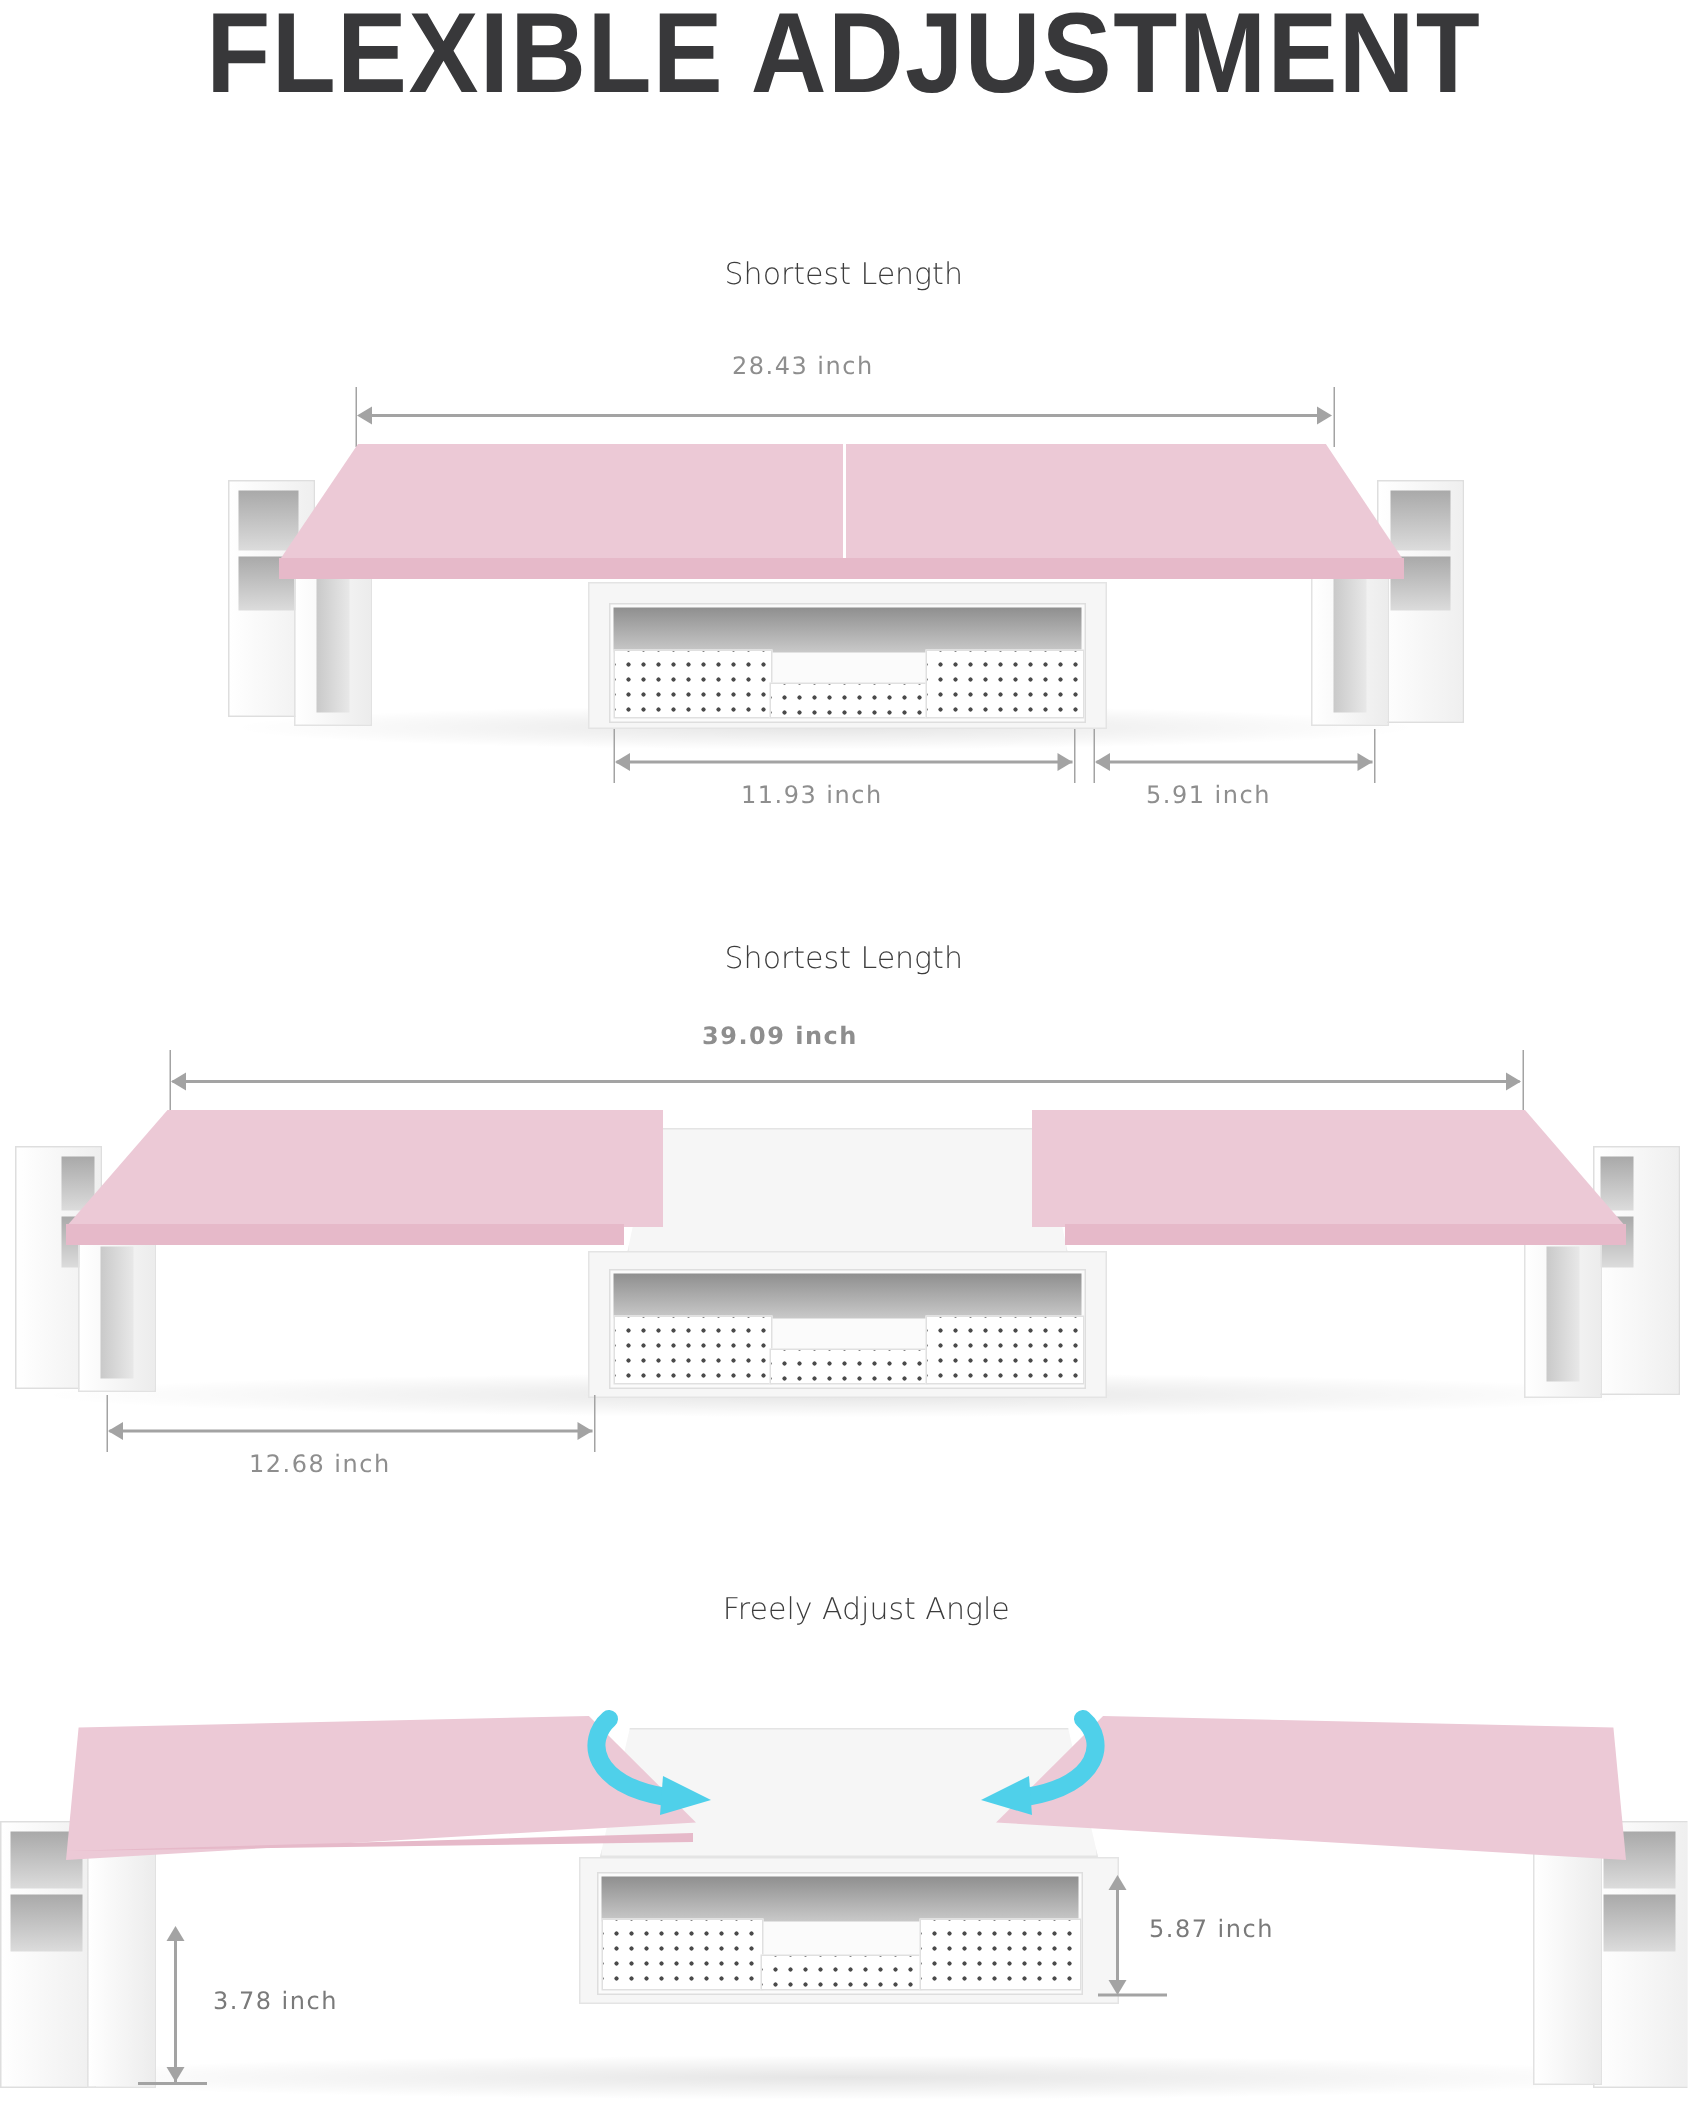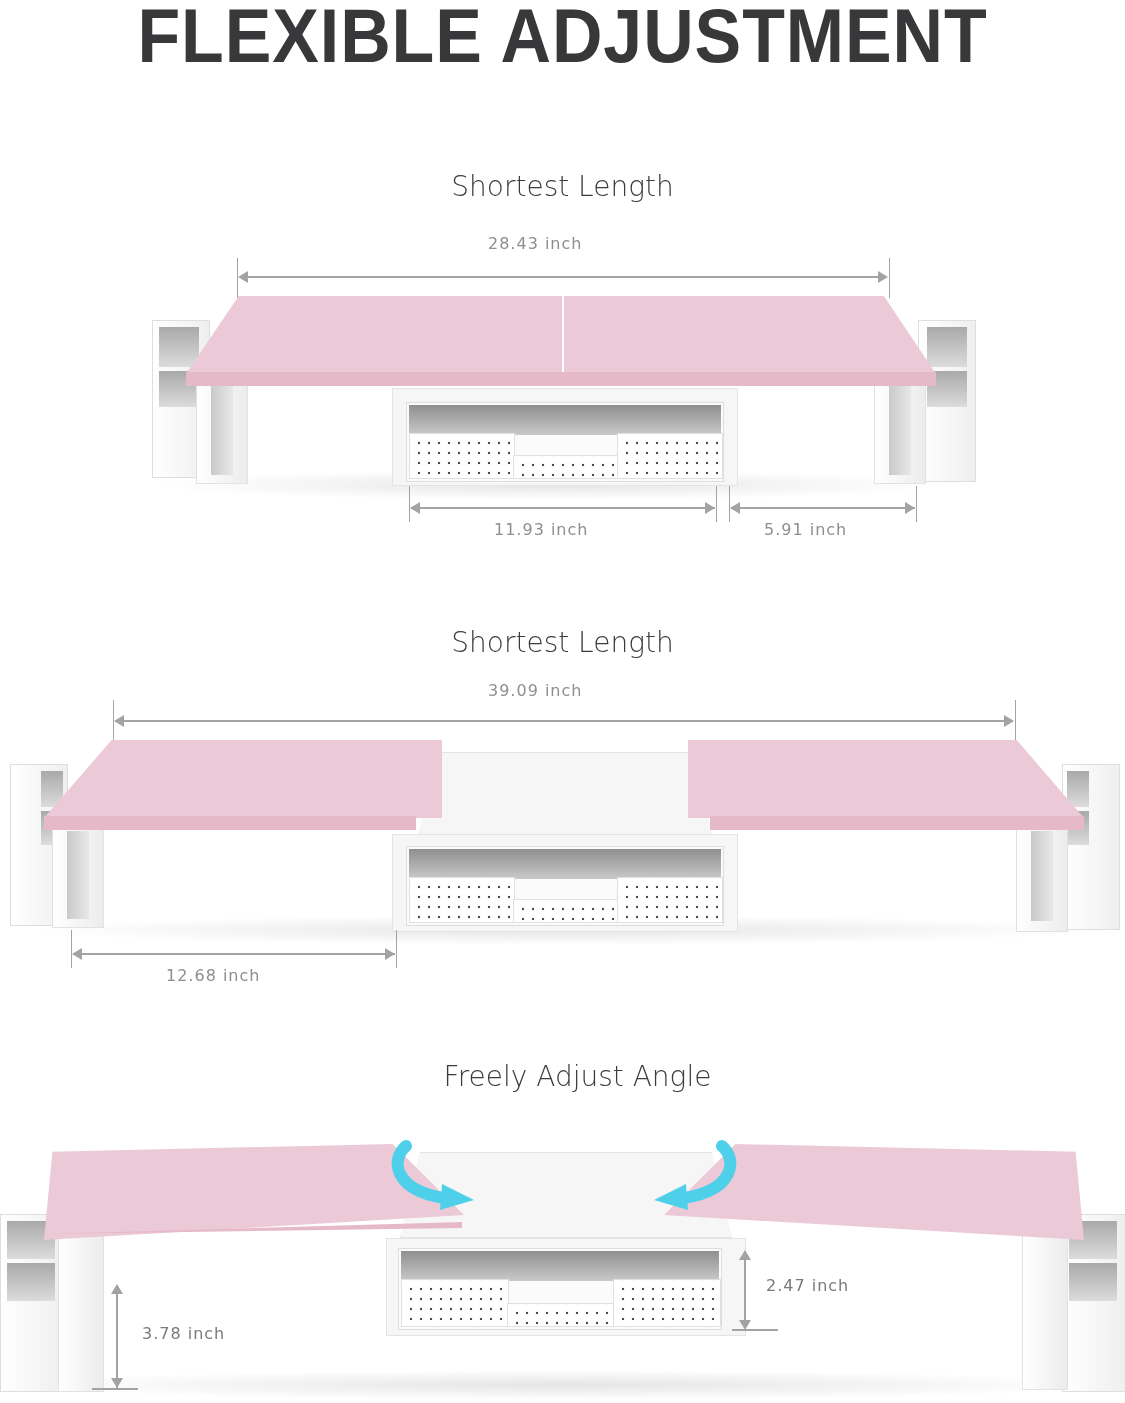--- a/index.html
+++ b/index.html
@@ -1,19 +1,19 @@
 <!DOCTYPE html>
 <html><head>
 <meta charset="utf-8">
 <style>
   html,body{margin:0;padding:0;background:#ffffff;}
   body{width:1125px;height:1403px;position:relative;overflow:hidden;font-family:"DejaVu Sans","Liberation Sans",sans-serif;}
   .abs{position:absolute;}
   .title{left:0;top:-8px;width:1125px;text-align:center;font-family:"Liberation Sans","DejaVu Sans",sans-serif;font-weight:bold;font-size:76px;letter-spacing:1px;color:#38383a;transform:scaleX(0.92);}
-  .section-title{width:1125px;left:0;text-align:center;font-family:"DejaVu Sans",sans-serif;font-weight:300;font-size:28px;color:#3c3c3c;}
+  .section-title{width:1125px;left:0;text-align:center;font-family:"DejaVu Sans",sans-serif;font-weight:300;font-size:20px;color:#3c3c3c;}
   .dim{font-family:"DejaVu Sans",sans-serif;font-size:16px;color:#8e8e8e;letter-spacing:1px;}
   .hline{height:2px;background:#a3a3a3;}
   .vtick{width:1px;background:#a3a3a3;}
   .arrow-l{width:0;height:0;border-top:6px solid transparent;border-bottom:6px solid transparent;border-right:10px solid #a3a3a3;}
   .arrow-r{width:0;height:0;border-top:6px solid transparent;border-bottom:6px solid transparent;border-left:10px solid #a3a3a3;}
   .arrow-u{width:0;height:0;border-left:6px solid transparent;border-right:6px solid transparent;border-bottom:10px solid #a3a3a3;}
   .arrow-d{width:0;height:0;border-left:6px solid transparent;border-right:6px solid transparent;border-top:10px solid #a3a3a3;}
   .vline{width:2px;background:#a3a3a3;}
   .pink{background:#ecc9d6;}
   .pink-edge{background:#e6b9c9;}
@@ -92,21 +92,21 @@
   <div class="abs vtick" style="left:916px;top:486px;height:36px;"></div>
   <div class="abs hline" style="left:731px;top:507px;width:184px;"></div>
   <div class="abs arrow-l" style="left:730px;top:502px;"></div>
   <div class="abs arrow-r" style="left:905px;top:502px;"></div>
   <div class="abs dim" style="left:764px;top:520px;">5.91 inch</div>
 </div>
 
 <div class="abs section-title" style="top:626px;">Shortest Length</div>
 
 <div>
-  <div class="abs dim" style="left:488px;top:681px;">39.09 inch</div>
+  <div class="abs dim" style="left:468px;top:681px;font-weight:bold;">39.09 inch</div>
   <div class="abs vtick" style="left:113px;top:700px;height:40px;"></div>
   <div class="abs vtick" style="left:1015px;top:700px;height:40px;"></div>
   <div class="abs hline" style="left:115px;top:720px;width:898px;"></div>
   <div class="abs arrow-l" style="left:114px;top:715px;"></div>
   <div class="abs arrow-r" style="left:1004px;top:715px;"></div>
 </div>
 
 <div>
   <div class="abs shadow" style="left:20px;top:915px;width:1090px;height:30px;"></div>
   <div class="abs holder" style="left:10px;top:764px;width:56px;height:160px;">
@@ -186,21 +186,21 @@
     <path d="M72 6 C88 20, 84 50, 34 58" fill="none" stroke="#4fd0ea" stroke-width="12" stroke-linecap="round"></path>
     <polygon points="36,44 4,60 38,70" fill="#4fd0ea"></polygon>
   </svg>
 </div>
 
 <div>
   <div class="abs vline" style="left:744px;top:1252px;height:76px;"></div>
   <div class="abs arrow-u" style="left:739px;top:1250px;"></div>
   <div class="abs arrow-d" style="left:739px;top:1320px;"></div>
   <div class="abs hline" style="left:732px;top:1329px;width:46px;"></div>
-  <div class="abs dim" style="left:766px;top:1276px;color:#7a7a7a;">2.47 inch</div>
+  <div class="abs dim" style="left:766px;top:1276px;color:#7a7a7a;">5.87 inch</div>
 </div>
 
 <div>
   <div class="abs vline" style="left:116px;top:1286px;height:102px;"></div>
   <div class="abs arrow-u" style="left:111px;top:1284px;"></div>
   <div class="abs arrow-d" style="left:111px;top:1378px;"></div>
   <div class="abs hline" style="left:92px;top:1388px;width:46px;"></div>
   <div class="abs dim" style="left:142px;top:1324px;color:#7a7a7a;">3.78 inch</div>
 </div>
 

